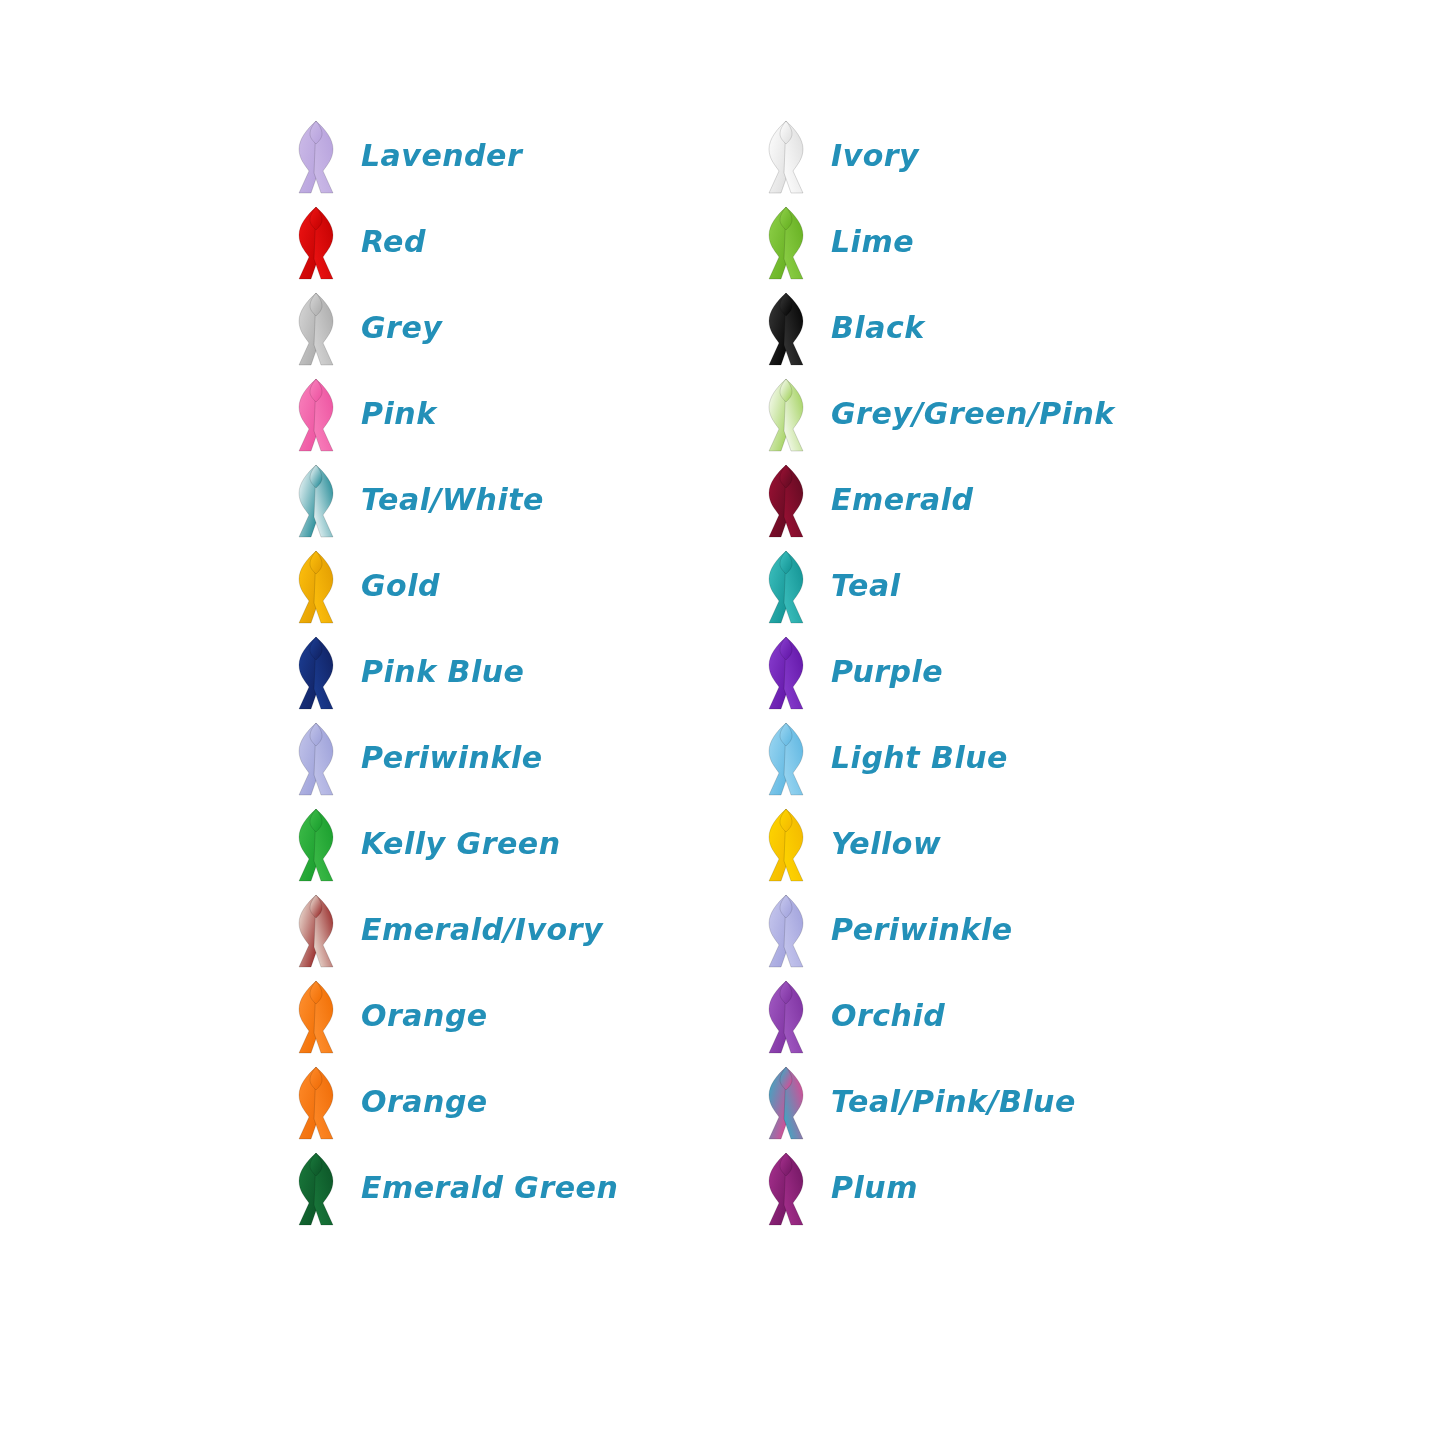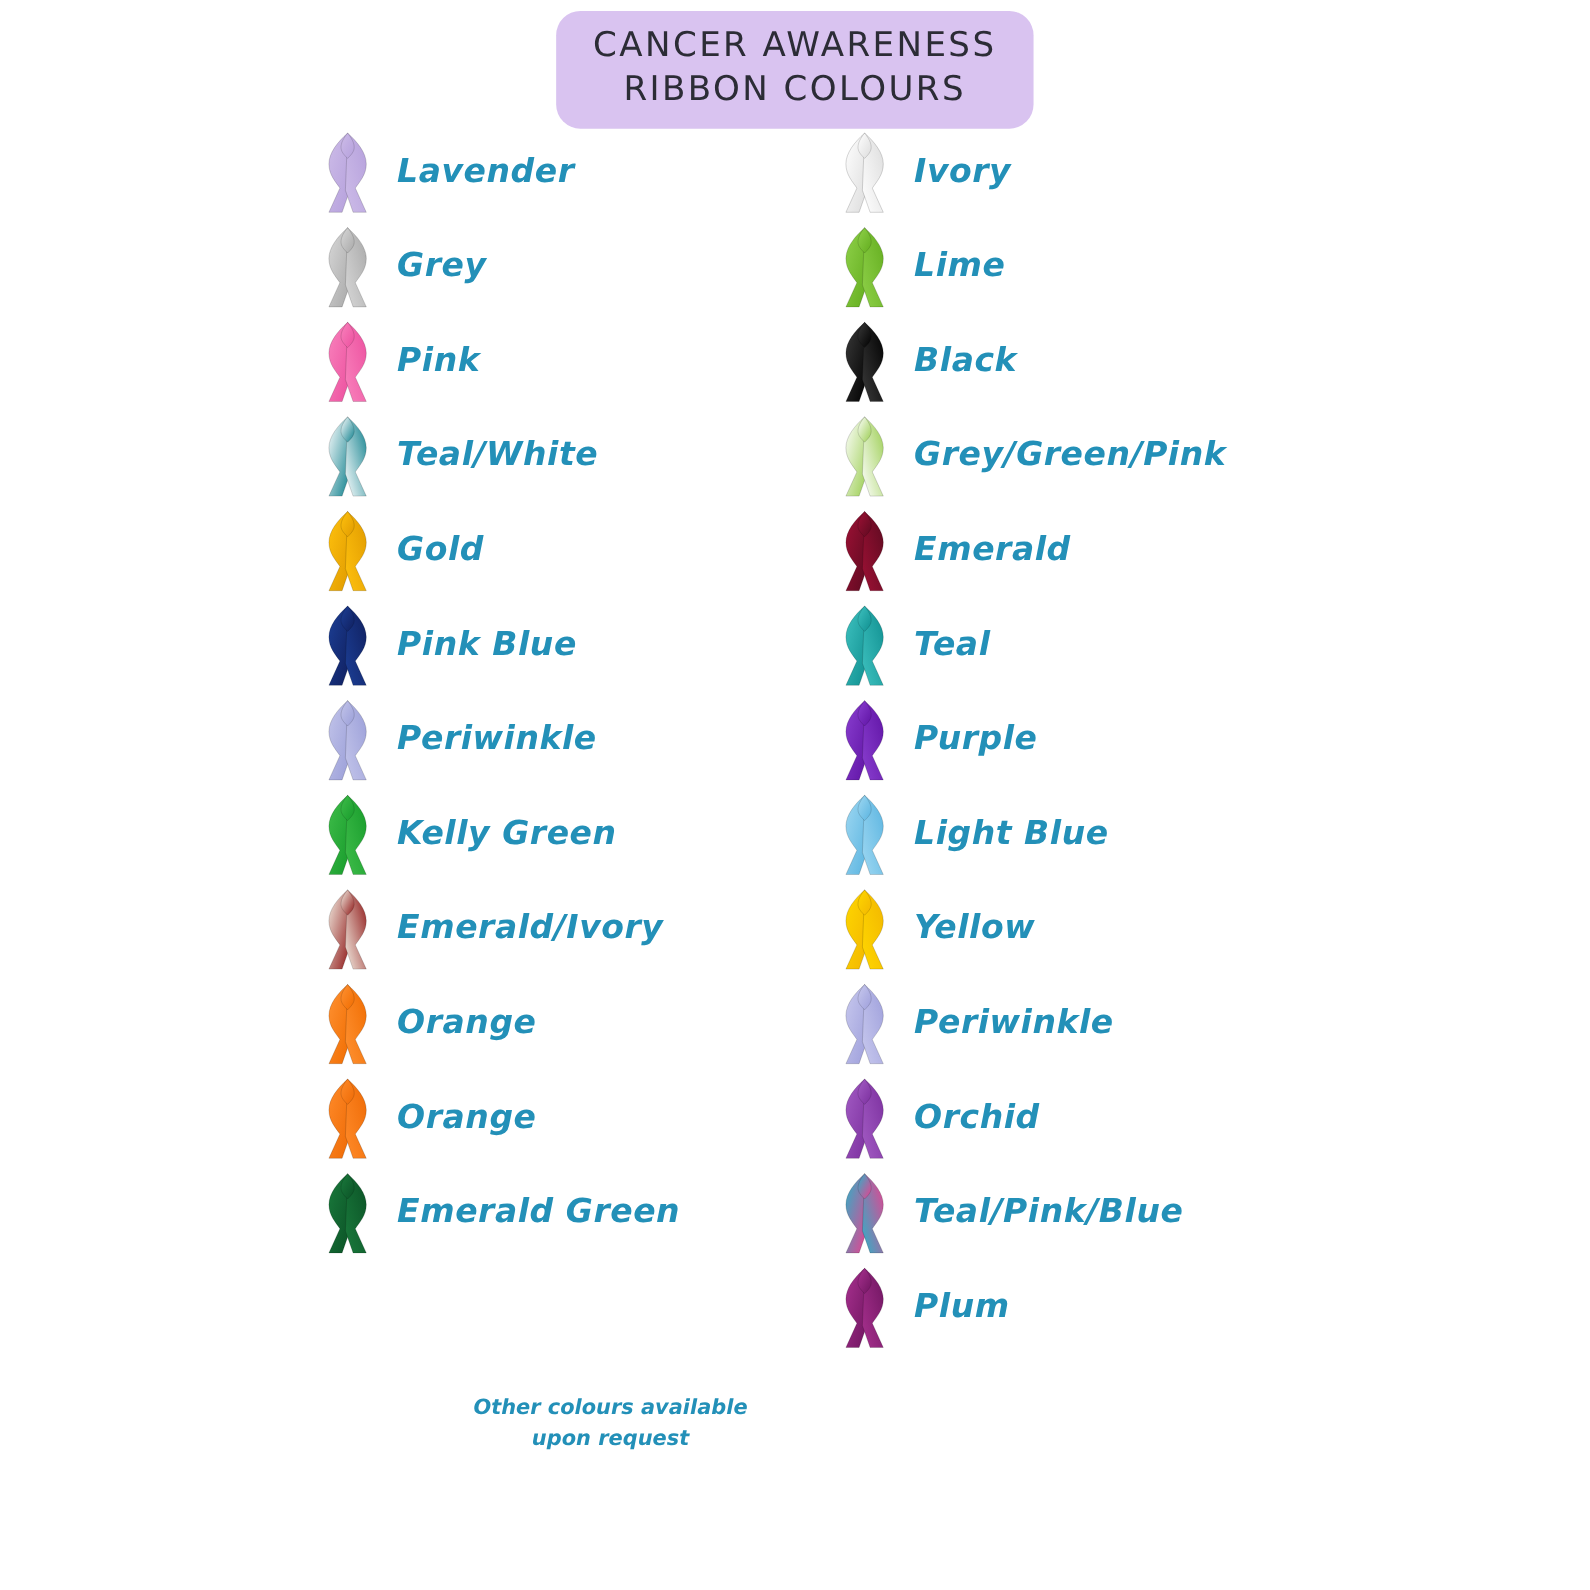--- a/index.html
+++ b/index.html
@@ -108,22 +108,20 @@
     white-space: pre-line;
     padding-left: 70px;
     box-sizing: border-box;
   }
 </style>
 </head>
 <body>
 
 <div id="page">
 
-  <div class="title-badge">CANCER AWARENESS
-RIBBON COLOURS</div>
 
   <div class="columns">
     <div class="col col-left">
         <div class="row">
           <div class="ribbon-wrap">
   <svg viewBox="0 0 62 80" xmlns="http://www.w3.org/2000/svg" aria-hidden="true">
     <defs>
       <linearGradient id="g_left_0" x1="0" y1="0" x2="1" y2="1">
         <stop offset="0%" stop-color="#cdbce8"></stop>
         <stop offset="100%" stop-color="#b5a0dc"></stop>
@@ -137,20 +135,40 @@
     <path d="M31 6 C40 14 48 24 48 34 C48 44 42 50 38 56 L48 78 L36 78 L29 58 Z" fill="url(#g_left_0b)" stroke="rgba(0,0,0,0.18)" stroke-width="0.8"></path>
     <path d="M31 6 C27 11 25 15 25 19 C25 23 28 26 31 29 C34 26 37 23 37 19 C37 15 35 11 31 6 Z" fill="url(#g_left_0)" stroke="rgba(0,0,0,0.16)" stroke-width="0.8"></path>
   </svg>
           </div>
           <div class="label">Lavender</div>
         </div>
         <div class="row">
           <div class="ribbon-wrap">
   <svg viewBox="0 0 62 80" xmlns="http://www.w3.org/2000/svg" aria-hidden="true">
     <defs>
+      <linearGradient id="g_left_1" x1="0" y1="0" x2="1" y2="1">
+        <stop offset="0%" stop-color="#f01414"></stop>
+        <stop offset="100%" stop-color="#c00000"></stop>
+      </linearGradient>
+      <linearGradient id="g_left_1b" x1="1" y1="0" x2="0" y2="1">
+        <stop offset="0%" stop-color="#c00000"></stop>
+        <stop offset="100%" stop-color="#f01414"></stop>
+      </linearGradient>
+    </defs>
+    <path d="M31 6 C22 14 14 24 14 34 C14 44 20 50 24 56 L14 78 L26 78 L33 58 Z" fill="url(#g_left_1)" stroke="rgba(0,0,0,0.18)" stroke-width="0.8"></path>
+    <path d="M31 6 C40 14 48 24 48 34 C48 44 42 50 38 56 L48 78 L36 78 L29 58 Z" fill="url(#g_left_1b)" stroke="rgba(0,0,0,0.18)" stroke-width="0.8"></path>
+    <path d="M31 6 C27 11 25 15 25 19 C25 23 28 26 31 29 C34 26 37 23 37 19 C37 15 35 11 31 6 Z" fill="url(#g_left_1)" stroke="rgba(0,0,0,0.16)" stroke-width="0.8"></path>
+  </svg>
+          </div>
+          <div class="label">Red</div>
+        </div>
+        <div class="row">
+          <div class="ribbon-wrap">
+  <svg viewBox="0 0 62 80" xmlns="http://www.w3.org/2000/svg" aria-hidden="true">
+    <defs>
       <linearGradient id="g_left_2" x1="0" y1="0" x2="1" y2="1">
         <stop offset="0%" stop-color="#d8d8d8"></stop>
         <stop offset="100%" stop-color="#a8a8a8"></stop>
       </linearGradient>
       <linearGradient id="g_left_2b" x1="1" y1="0" x2="0" y2="1">
         <stop offset="0%" stop-color="#a8a8a8"></stop>
         <stop offset="100%" stop-color="#d8d8d8"></stop>
       </linearGradient>
     </defs>
     <path d="M31 6 C22 14 14 24 14 34 C14 44 20 50 24 56 L14 78 L26 78 L33 58 Z" fill="url(#g_left_2)" stroke="rgba(0,0,0,0.18)" stroke-width="0.8"></path>
@@ -618,15 +636,13 @@
     <path d="M31 6 C22 14 14 24 14 34 C14 44 20 50 24 56 L14 78 L26 78 L33 58 Z" fill="url(#g_right_12)" stroke="rgba(0,0,0,0.18)" stroke-width="0.8"></path>
     <path d="M31 6 C40 14 48 24 48 34 C48 44 42 50 38 56 L48 78 L36 78 L29 58 Z" fill="url(#g_right_12b)" stroke="rgba(0,0,0,0.18)" stroke-width="0.8"></path>
     <path d="M31 6 C27 11 25 15 25 19 C25 23 28 26 31 29 C34 26 37 23 37 19 C37 15 35 11 31 6 Z" fill="url(#g_right_12)" stroke="rgba(0,0,0,0.16)" stroke-width="0.8"></path>
   </svg>
           </div>
           <div class="label">Plum</div>
         </div>
       </div>
   </div>
 
-  <div class="footnote">Other colours available
-upon request</div>
 </div>
 
 </body></html>

